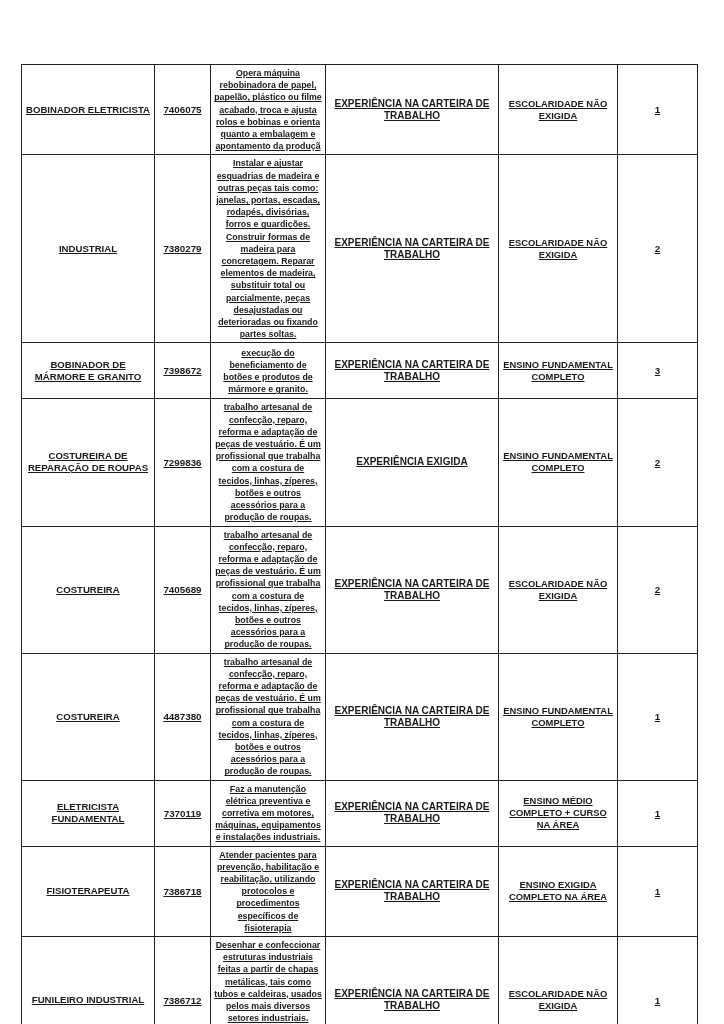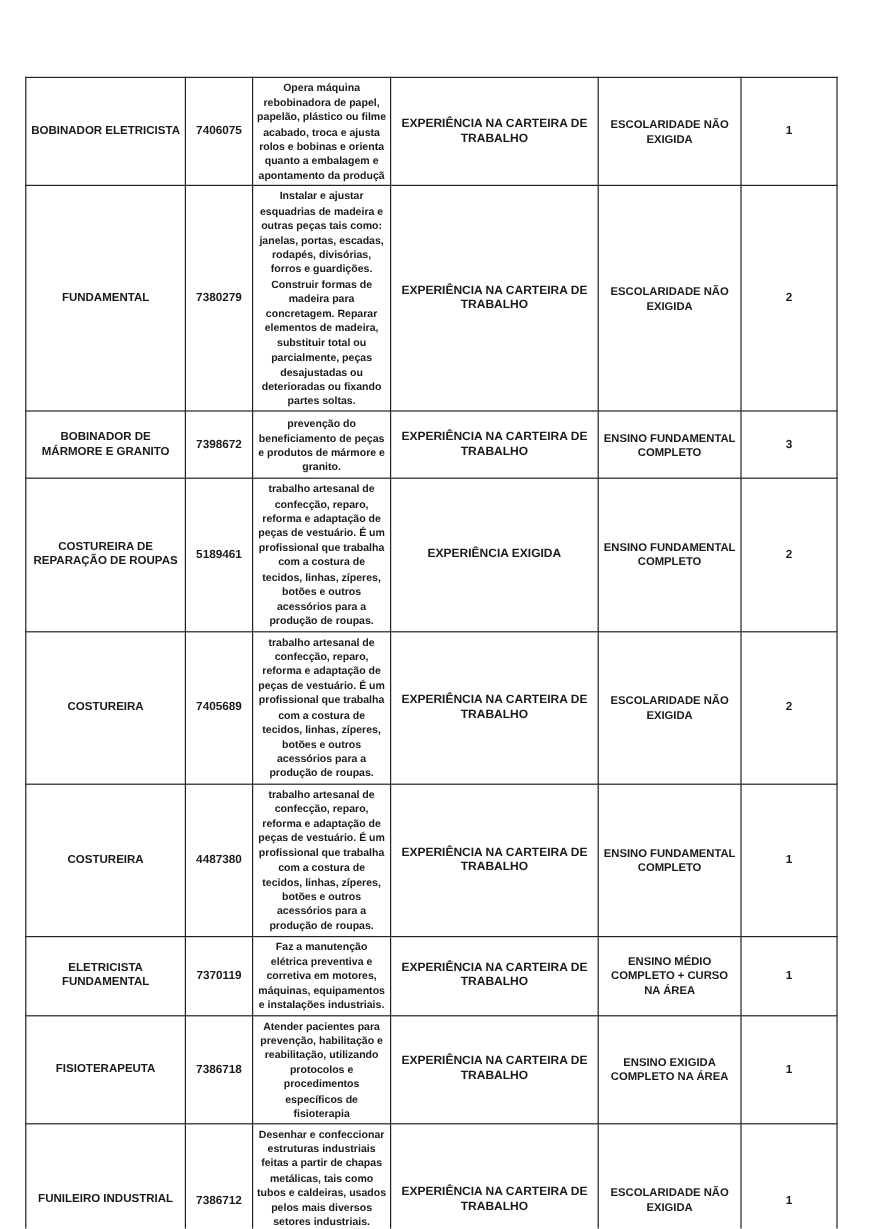--- a/index.html
+++ b/index.html
@@ -25,20 +25,21 @@
   }
   table.jobs td {
     border: 1px solid #222222;
     vertical-align: middle;
     text-align: center;
     padding: 2px 3px;
     color: #1a1a1a;
     font-weight: bold;
     overflow: hidden;
     word-wrap: break-word;
+    text-decoration: underline;
   }
   col.c-occupation { width: 133px; }
   col.c-code       { width: 56px;  }
   col.c-description{ width: 115px; }
   col.c-experience { width: 173px; }
   col.c-education  { width: 119px; }
   col.c-vacancies  { width: 80px;  }
 
   td.occupation  { font-size: 9.6px;  line-height: 12px; }
   td.code        { font-size: 9.8px; }
@@ -73,38 +74,38 @@
     <tbody id="table-body">
         <tr class="r0">
           <td class="occupation">BOBINADOR ELETRICISTA</td>
           <td class="code">7406075</td>
           <td class="description">Opera máquina rebobinadora de papel, papelão, plástico ou filme acabado, troca e ajusta rolos e bobinas e orienta quanto a embalagem e apontamento da produçã</td>
           <td class="experience">EXPERIÊNCIA NA CARTEIRA DE TRABALHO</td>
           <td class="education">ESCOLARIDADE NÃO EXIGIDA</td>
           <td class="vacancies">1</td>
         </tr>
         <tr class="r1">
-          <td class="occupation">FUNDAMENTAL</td>
+          <td class="occupation">INDUSTRIAL</td>
           <td class="code">7380279</td>
           <td class="description">Instalar e ajustar esquadrias de madeira e outras peças tais como: janelas, portas, escadas, rodapés, divisórias, forros e guardições. Construir formas de madeira para concretagem. Reparar elementos de madeira, substituir total ou parcialmente, peças desajustadas ou deterioradas ou fixando partes soltas.</td>
           <td class="experience">EXPERIÊNCIA NA CARTEIRA DE TRABALHO</td>
           <td class="education">ESCOLARIDADE NÃO EXIGIDA</td>
           <td class="vacancies">2</td>
         </tr>
         <tr class="r2">
           <td class="occupation">BOBINADOR DE MÁRMORE E GRANITO</td>
           <td class="code">7398672</td>
-          <td class="description">prevenção do beneficiamento de peças e produtos de mármore e granito.</td>
+          <td class="description">execução do beneficiamento de botões e produtos de mármore e granito.</td>
           <td class="experience">EXPERIÊNCIA NA CARTEIRA DE TRABALHO</td>
           <td class="education">ENSINO FUNDAMENTAL COMPLETO</td>
           <td class="vacancies">3</td>
         </tr>
         <tr class="r3">
           <td class="occupation">COSTUREIRA DE REPARAÇÃO DE ROUPAS</td>
-          <td class="code">5189461</td>
+          <td class="code">7299836</td>
           <td class="description">trabalho artesanal de confecção, reparo, reforma e adaptação de peças de vestuário. É um profissional que trabalha com a costura de tecidos, linhas, zíperes, botões e outros acessórios para a produção de roupas.</td>
           <td class="experience">EXPERIÊNCIA EXIGIDA</td>
           <td class="education">ENSINO FUNDAMENTAL COMPLETO</td>
           <td class="vacancies">2</td>
         </tr>
         <tr class="r4">
           <td class="occupation">COSTUREIRA</td>
           <td class="code">7405689</td>
           <td class="description">trabalho artesanal de confecção, reparo, reforma e adaptação de peças de vestuário. É um profissional que trabalha com a costura de tecidos, linhas, zíperes, botões e outros acessórios para a produção de roupas.</td>
           <td class="experience">EXPERIÊNCIA NA CARTEIRA DE TRABALHO</td>

